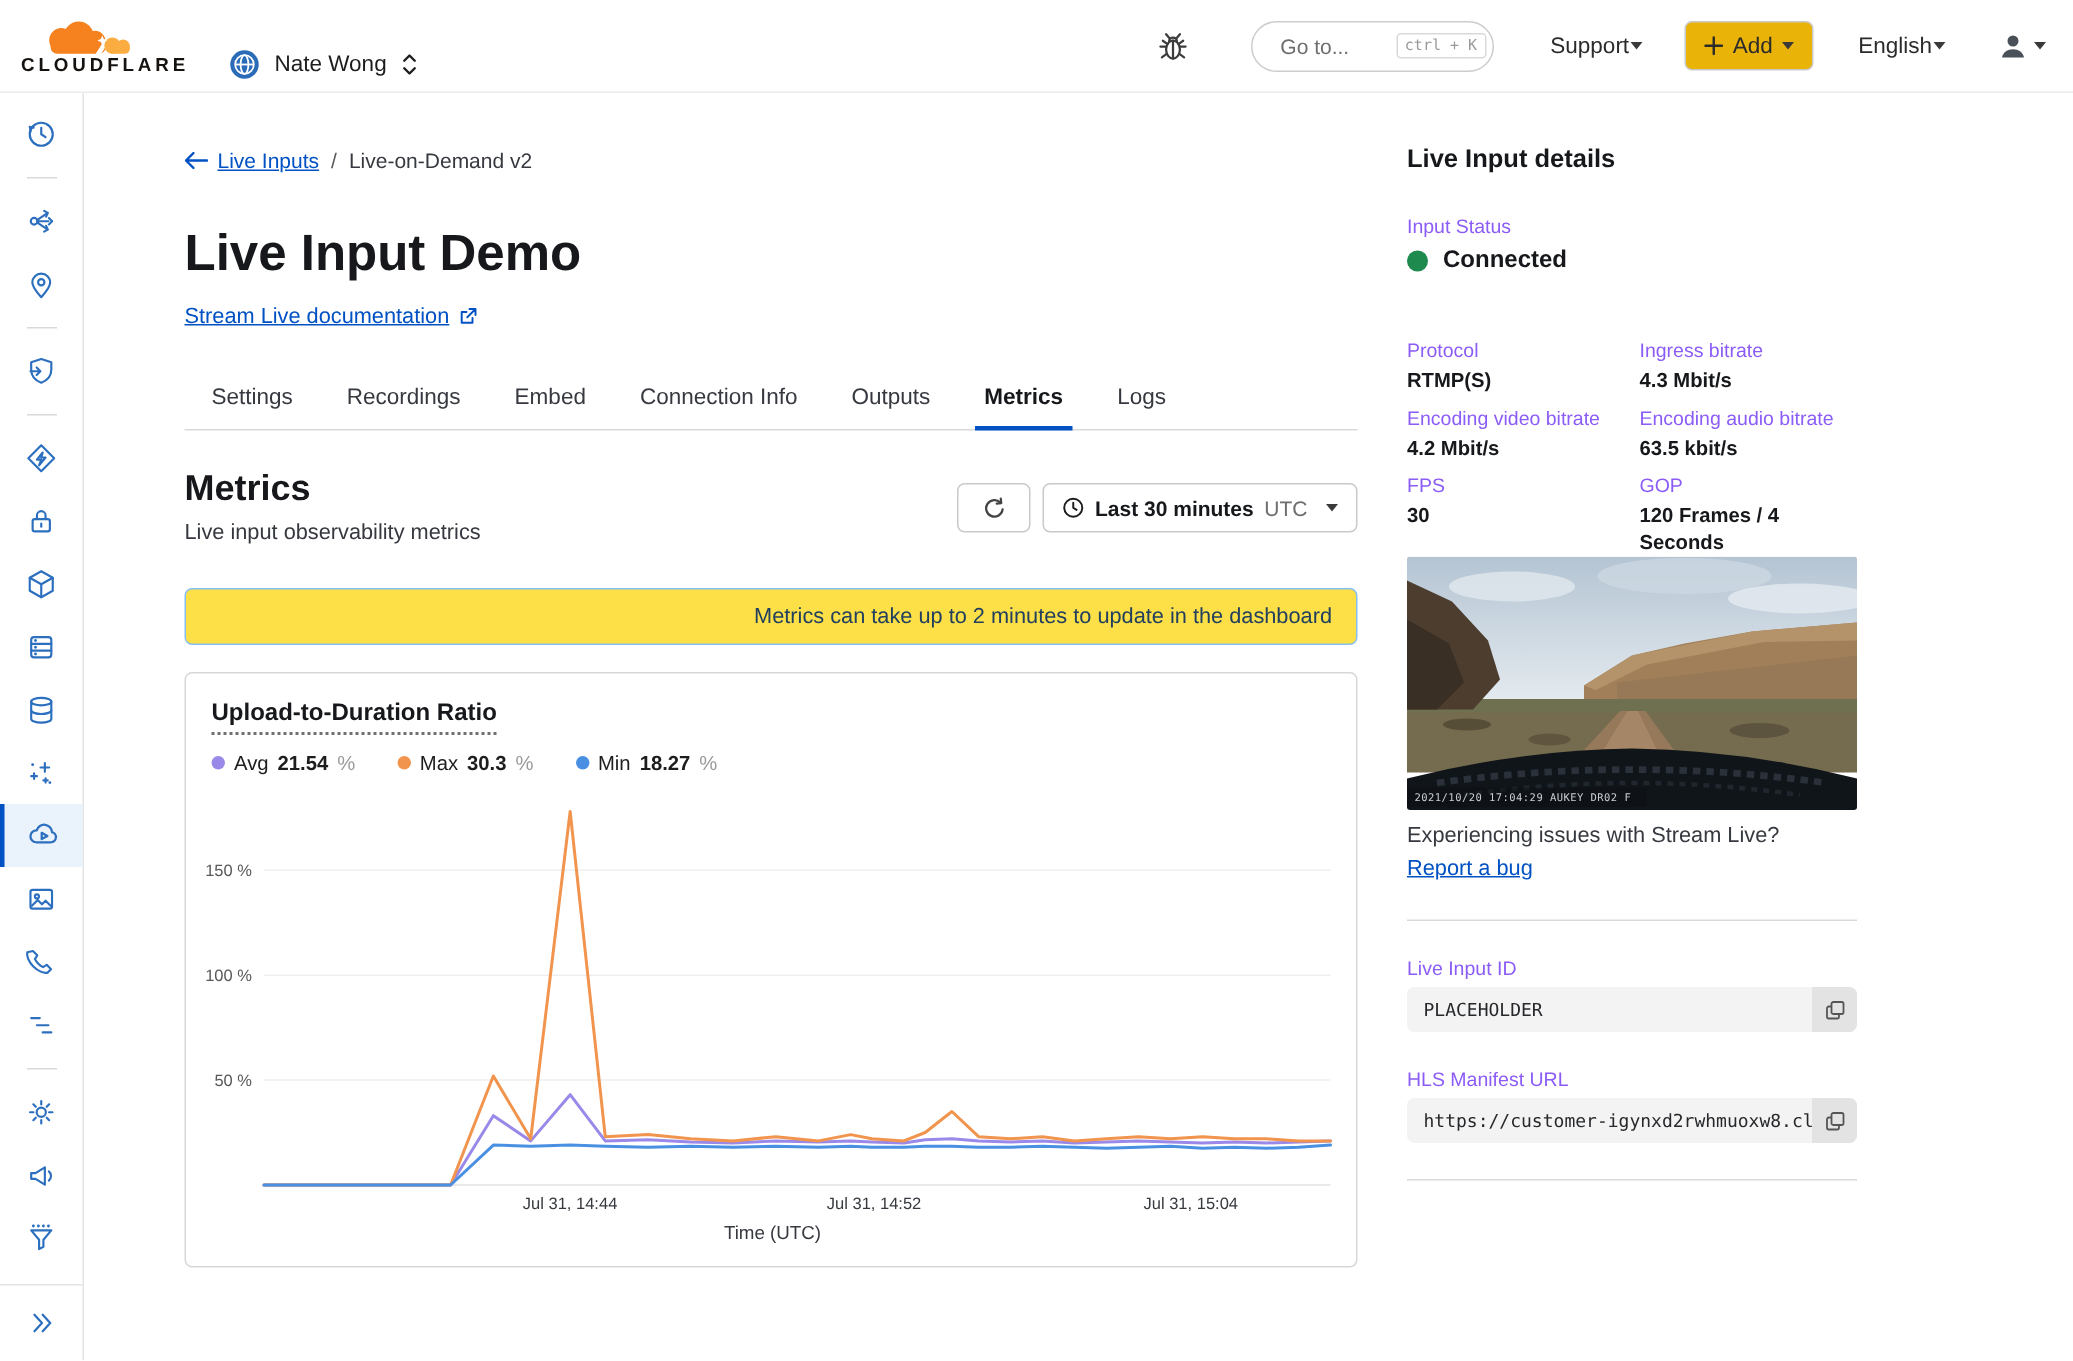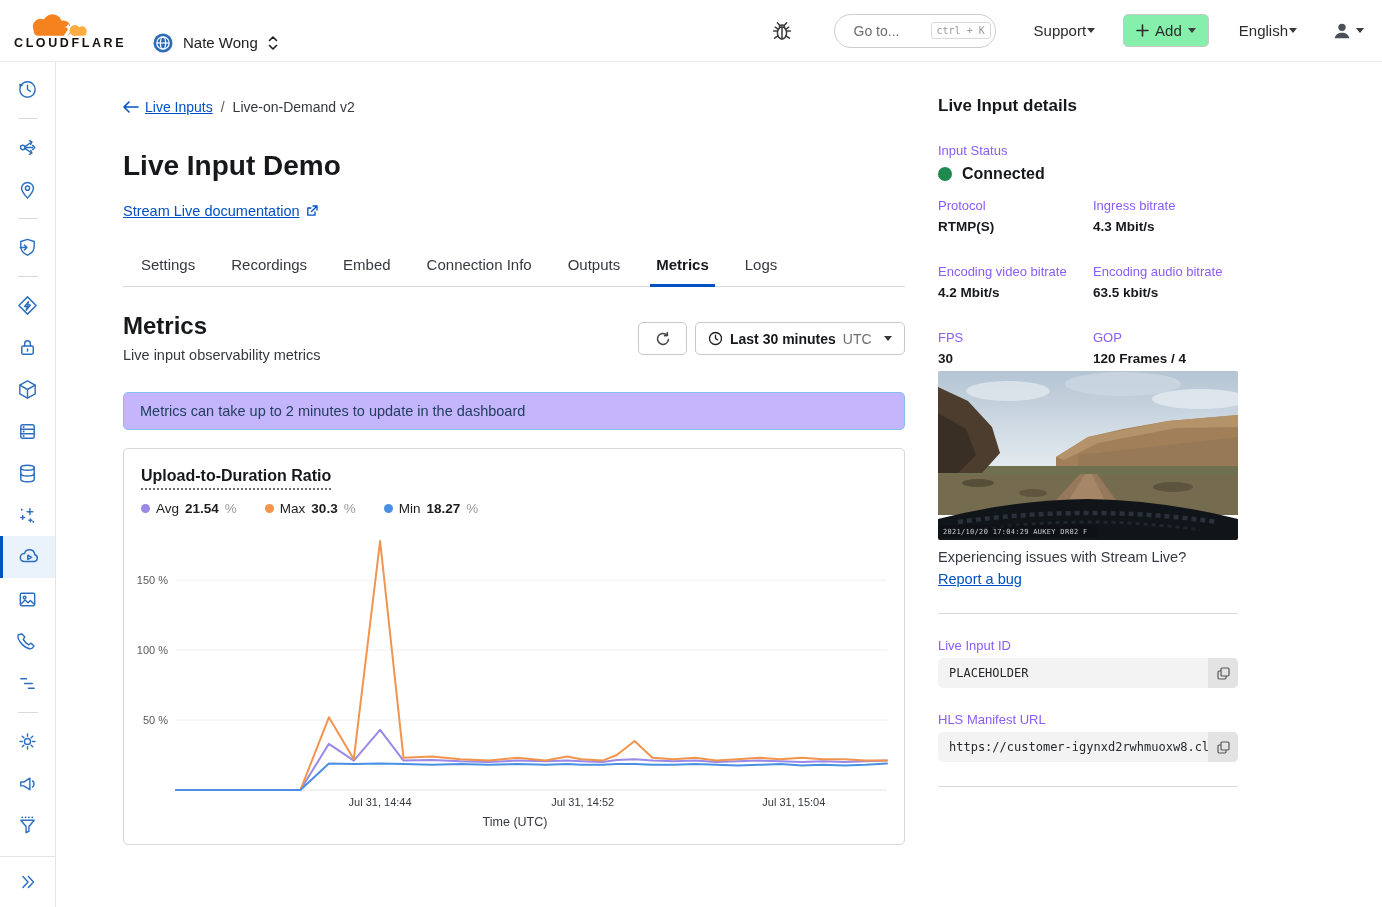--- a/index.html
+++ b/index.html
@@ -19,21 +19,21 @@
             border-radius:17px; padding:0 8px 0 12px; margin:0 38px 0 40px; gap:7px; background:#fff; }
   .search input { border:none; outline:none; width:70px; font-size:14px; color:#444; background:transparent;
                   font-family:"Liberation Sans", sans-serif; }
   .search input::placeholder { color:#6e6e6e; }
   .kbd { font-family:"DejaVu Sans Mono", monospace; font-size:10px; color:#9a9a9a;
          border:1px solid #d9d9d9; border-radius:3px; padding:2px 5px; white-space:nowrap; }
   .hdr-item { display:flex; align-items:center; gap:1px; font-size:15px; color:#2b2b2b; cursor:pointer; }
   .caret { width:0; height:0; border-left:4.5px solid transparent; border-right:4.5px solid transparent;
            border-top:5.5px solid #3a3a3a; }
   .add-btn { border:1px solid #c9c9c9; border-radius:5px; height:33px; padding:0 12px; display:flex;
-             align-items:center; gap:6px; font-size:15px; color:#2b2b2b; cursor:pointer; background:#86efac;
+             align-items:center; gap:6px; font-size:15px; color:#2b2b2b; cursor:pointer; background:#eab308;
              margin:0 30px 0 28px; }
   .support { margin-right:0; }
   .lang { margin-right:34px; }
   .user { margin-right:18px; gap:3px; }
 
   
   .sidebar { position:absolute; left:0; top:62px; width:56px; height:845px; background:#fff;
              border-right:1px solid #e4e4e4; display:flex; flex-direction:column; padding-top:6px; }
   .side-item { height:42px; display:flex; align-items:center; justify-content:center; cursor:pointer; }
   .side-item svg { stroke:#2c6fbf; fill:none; stroke-width:1.5; stroke-linecap:round; stroke-linejoin:round; }
@@ -42,43 +42,43 @@
   .side-div i { display:block; width:20px; height:1px; background:#d9d9d9; }
   .side-bottom { margin-top:auto; }
   .side-full-div { height:1px; background:#e4e4e4; width:100%; }
   .expand-row { height:50px; display:flex; align-items:center; justify-content:center; cursor:pointer; }
 
   
   .breadcrumb { position:absolute; left:123px; top:99px; display:flex; align-items:center; gap:8px; font-size:14px; }
   .bc-link { color:#0051c3; text-decoration:underline; display:flex; align-items:center; gap:6px; cursor:pointer; }
   .bc-sep { color:#595959; }
   .bc-current { color:#36393f; }
-  .page-title { position:absolute; left:123px; top:150px; font-size:28px; font-weight:700; color:#16181b; }
+  .page-title { position:absolute; left:123px; top:150px; font-size:34px; font-weight:700; color:#16181b; }
   .doc-link { position:absolute; left:123px; top:203px; font-size:14.5px; color:#0051c3;
               text-decoration:underline; display:flex; align-items:center; gap:6px; cursor:pointer; }
 
   .tabs { position:absolute; left:123px; top:248px; width:782px; display:flex; border-bottom:1px solid #d9d9d9; }
   .tab { position:relative; padding:8px 18px 13px 18px; font-size:15px; color:#36393f; cursor:pointer; }
   .tab.active { font-weight:700; color:#16181b; }
   .tab.active::after { content:""; position:absolute; left:12px; right:12px; bottom:-1px; height:3px; background:#0051c3; }
 
   .metrics-h2 { position:absolute; left:123px; top:312px; font-size:24px; font-weight:700; color:#16181b; }
   .metrics-sub { position:absolute; left:123px; top:347px; font-size:14.5px; color:#36393f; }
   .refresh-btn { position:absolute; left:638px; top:322px; width:49px; height:33px; border:1px solid #c9c9c9;
                  border-radius:5px; background:#fff; display:flex; align-items:center; justify-content:center; cursor:pointer; }
   .range-btn { position:absolute; left:695px; top:322px; width:210px; height:33px; border:1px solid #c9c9c9;
                border-radius:5px; background:#fff; display:flex; align-items:center; padding:0 12px; gap:7px;
                font-size:14px; cursor:pointer; }
   .range-bold { font-weight:700; color:#16181b; }
   .range-tz { color:#6e6e6e; }
   .range-btn .caret { margin-left:auto; }
 
-  .banner { position:absolute; left:123px; top:392px; width:782px; height:38px; background:#c4b5fd;
+  .banner { position:absolute; left:123px; top:392px; width:782px; height:38px; background:#fde047;
             border:1px solid #84bfee; border-radius:5px; display:flex; align-items:center; padding:0 16px;
-            font-size:14.5px; color:#22405e; }
+            font-size:14.5px; color:#22405e;justify-content:flex-end; }
 
   .chart-card { position:absolute; left:123px; top:448px; width:782px; height:397px; background:#fff;
                 border:1px solid #d5d7d8; border-radius:5px; }
   .chart-title { position:absolute; left:17px; top:18px; font-size:16px; font-weight:700; color:#16181b;
                  border-bottom:2px dotted #707070; padding-bottom:3px; cursor:help; }
   .legend { position:absolute; left:17px; top:52px; display:flex; gap:28px; font-size:13.5px; color:#1d1d1d; }
   .legend-item { display:flex; align-items:center; gap:6px; }
   .legend-item b { font-weight:700; }
   .legend-item .unit { color:#9a9a9a; }
   .dot { width:9px; height:9px; border-radius:50%; display:inline-block; }
@@ -87,22 +87,22 @@
   .x-axis-title { position:absolute; left:0; top:366px; width:782px; text-align:center; font-size:12.5px; color:#36393f; }
 
   
   .rpanel { position:absolute; left:938px; top:62px; width:300px; }
   .rp-heading { position:absolute; left:0; top:34px; font-size:17px; font-weight:700; color:#16181b; }
   .rp-label { font-size:13px; color:#8b5cf6; }
   .status-label { position:absolute; left:0; top:81px; }
   .status-row { position:absolute; left:0; top:103px; display:flex; align-items:center; gap:10px; }
   .status-dot { width:14px; height:14px; border-radius:50%; background:#1e8a4e; }
   .status-text { font-size:16px; font-weight:700; color:#16181b; }
-  .detail-grid { position:absolute; left:0; top:136px; width:300px; display:grid;
-                 grid-template-columns:155px 145px; row-gap:29px; }
+  .detail-grid { position:absolute; left:0; top:164px; width:300px; display:grid;
+                 grid-template-columns:155px 145px; row-gap:8px; }
   .detail-cell .rp-label { display:block; margin-bottom:4px; }
   .detail-value { font-size:13.5px; font-weight:700; color:#16181b; }
   .thumb { position:absolute; left:0; top:309px; width:300px; height:169px; border-radius:2px; overflow:hidden; }
   .thumb-ts { position:absolute; left:5px; bottom:4px; font-family:"DejaVu Sans Mono", monospace;
               font-size:7px; color:#c9ced2; letter-spacing:.3px; }
   .issues-text { position:absolute; left:0; top:487px; font-size:14.5px; color:#36393f; }
   .report-link { position:absolute; left:0; top:509px; font-size:14.5px; color:#0051c3;
                  text-decoration:underline; cursor:pointer; }
   .rp-div1 { position:absolute; left:0; top:551px; width:300px; height:1px; background:#d9d9d9; }
   .inputid-label { position:absolute; left:0; top:576px; }

